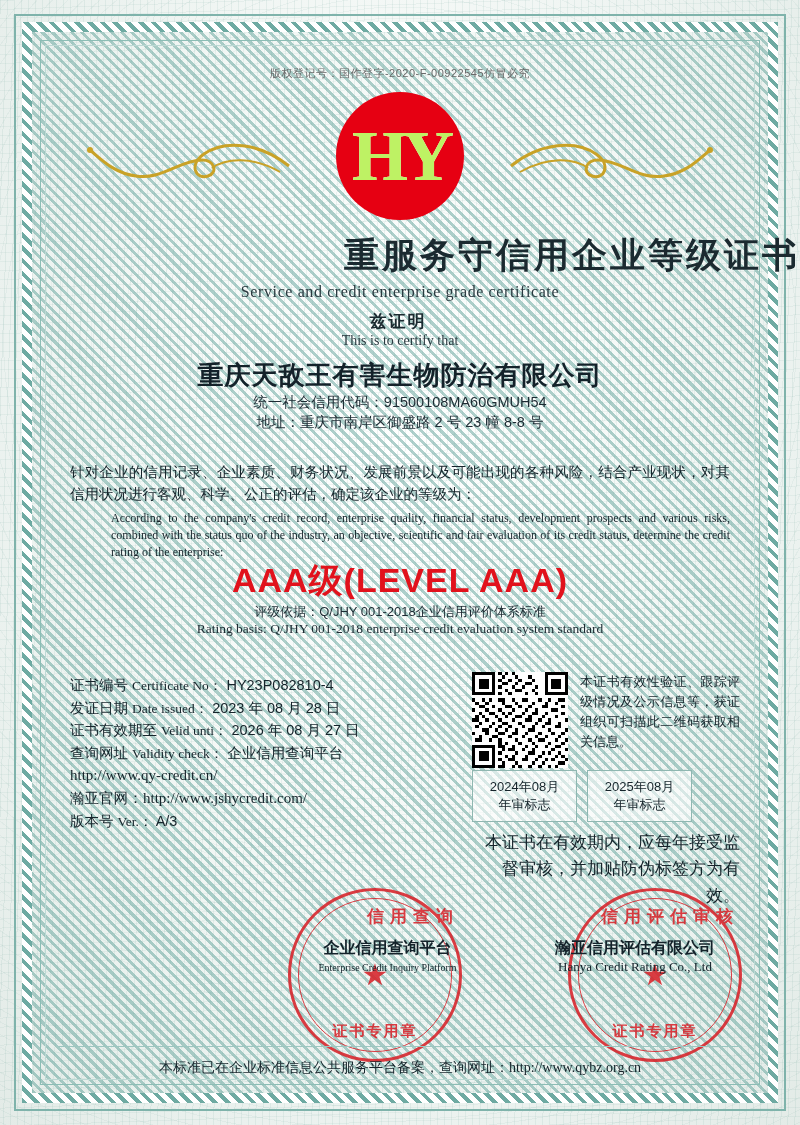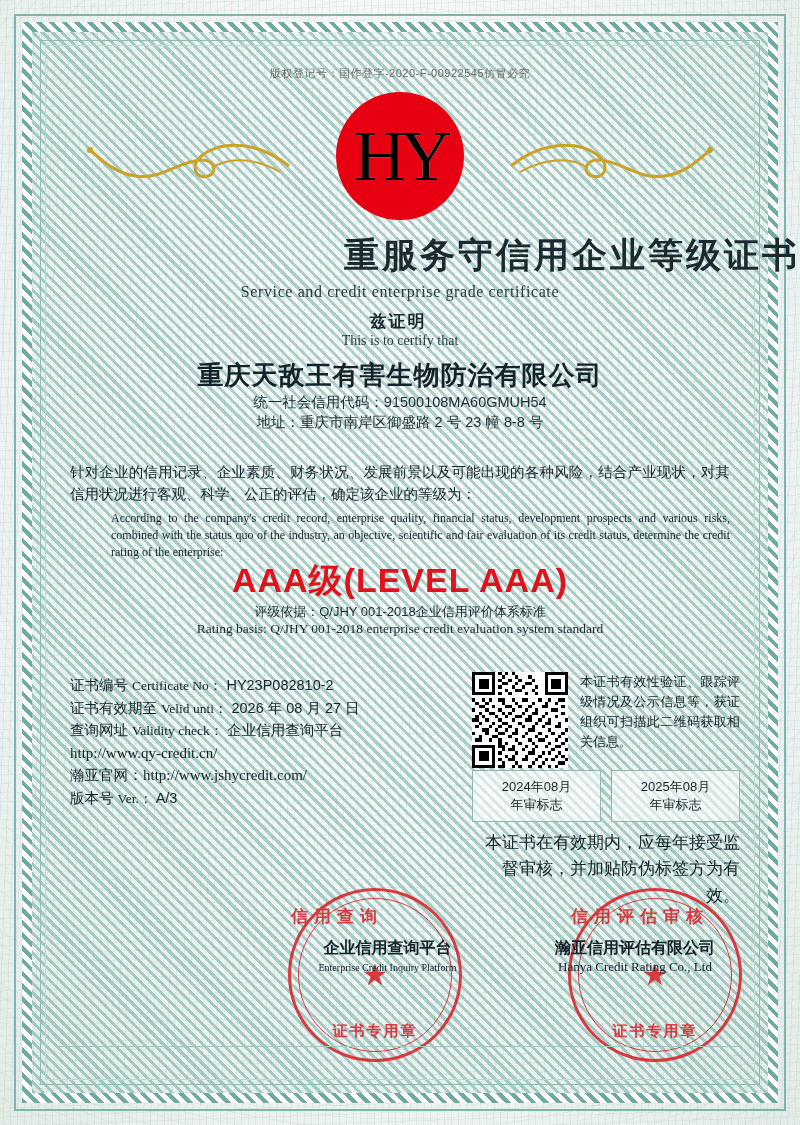--- a/index.html
+++ b/index.html
@@ -62,21 +62,21 @@
 
   
   .logo-wrap{position:absolute;top:92px;left:0;right:0;height:130px;}
   .logo-circle{
     position:absolute;left:50%;top:0;transform:translateX(-50%);
     width:128px;height:128px;border-radius:50%;
     background:#e60012;
     display:flex;align-items:center;justify-content:center;
   }
   .logo-circle .hy{
-    color:#000000;font-weight:normal;font-size:72px;line-height:1;
+    color:#bef264;font-weight:bold;font-size:72px;line-height:1;
     font-family:"Liberation Serif", serif;
     letter-spacing:-6px;
     text-shadow:0 0 0 #fff;
   }
   .flourish{
     position:absolute;top:40px;width:210px;height:58px;
   }
   .flourish.left{left:84px;}
   .flourish.right{right:84px;}
 
@@ -151,21 +151,21 @@
     position:absolute;top:672px;left:472px;width:96px;height:96px;
     background:#ffffff;
   }
   .qr svg{display:block;}
   .qr-note{
     position:absolute;top:672px;left:580px;width:160px;
     font-size:13px;color:#16242b;line-height:1.55;text-align:justify;
   }
 
   .seal-boxes{
-    position:absolute;top:770px;left:472px;width:268px;height:52px;
+    position:absolute;top:770px;left:472px;width:220px;height:52px;
     display:flex;gap:10px;
   }
   .seal-box{
     flex:1;border:1px solid #8fb7b1;background:rgba(255,255,255,0.55);
     display:flex;flex-direction:column;align-items:center;justify-content:center;
     font-size:13px;color:#16242b;line-height:1.35;
   }
   .seal-note{
     position:absolute;top:830px;left:472px;width:268px;
     font-size:17px;color:#16242b;line-height:1.55;text-align:right;
@@ -177,21 +177,21 @@
     border:3px solid #d8232a;opacity:.88;
   }
   .stamp .ring{
     position:absolute;inset:7px;border-radius:50%;border:1px solid #d8232a;
   }
   .stamp .star{
     position:absolute;left:50%;top:50%;transform:translate(-50%,-50%);
     color:#d8232a;font-size:30px;line-height:1;
   }
   .stamp .arc{
-    position:absolute;left:0;right:0;top:14px;text-align:left;
+    position:absolute;left:0;right:0;top:14px;text-align:right;
     color:#d8232a;font-size:17px;font-weight:bold;letter-spacing:6px;
   }
   .stamp .bottom{
     position:absolute;left:0;right:0;bottom:18px;text-align:center;
     color:#d8232a;font-size:15px;font-weight:bold;letter-spacing:2px;
   }
   .stamp.left{left:288px;top:888px;}
   .stamp.right{left:568px;top:888px;}
 
   .org-left{
@@ -265,21 +265,26 @@
     </div>
 
     <div class="level">AAA级(LEVEL AAA)</div>
     <div class="basis-cn">评级依据：Q/JHY 001-2018企业信用评价体系标准</div>
     <div class="basis-en">Rating basis: Q/JHY 001-2018 enterprise credit evaluation system standard</div>
 
     <div class="details">
       <div class="row">
         <span>证书编号</span>
         <span class="lbl-en">Certificate No：</span>
-        <span class="val">HY23P082810-2</span>
+        <span class="val">HY23P082810-4</span>
+      </div>
+      <div class="row">
+        <span>发证日期</span>
+        <span class="lbl-en">Date issued：</span>
+        <span class="val">2023 年 08 月 28 日</span>
       </div>
       <div class="row">
         <span>证书有效期至</span>
         <span class="lbl-en">Velid unti：</span>
         <span class="val">2026 年 08 月 27 日</span>
       </div>
       <div class="row">
         <span>查询网址</span>
         <span class="lbl-en">Validity check：</span>
         <span class="val">企业信用查询平台</span>
@@ -523,15 +528,18 @@
     <div class="org-left">
       <span>企业信用查询平台</span>
       <span class="en">Enterprise Credit Inquiry Platform</span>
     </div>
     <div class="org-right">
       <span>瀚亚信用评估有限公司</span>
       <span class="en">Hanya Credit Rating Co., Ltd</span>
     </div>
 
     <div class="footdiv"></div>
+    <div class="footer">
+      <span>本标准已在企业标准信息公共服务平台备案，查询网址：</span><span class="u">http://www.qybz.org.cn</span>
+    </div>
 
   </div>
 </div>
 
 </body></html>

